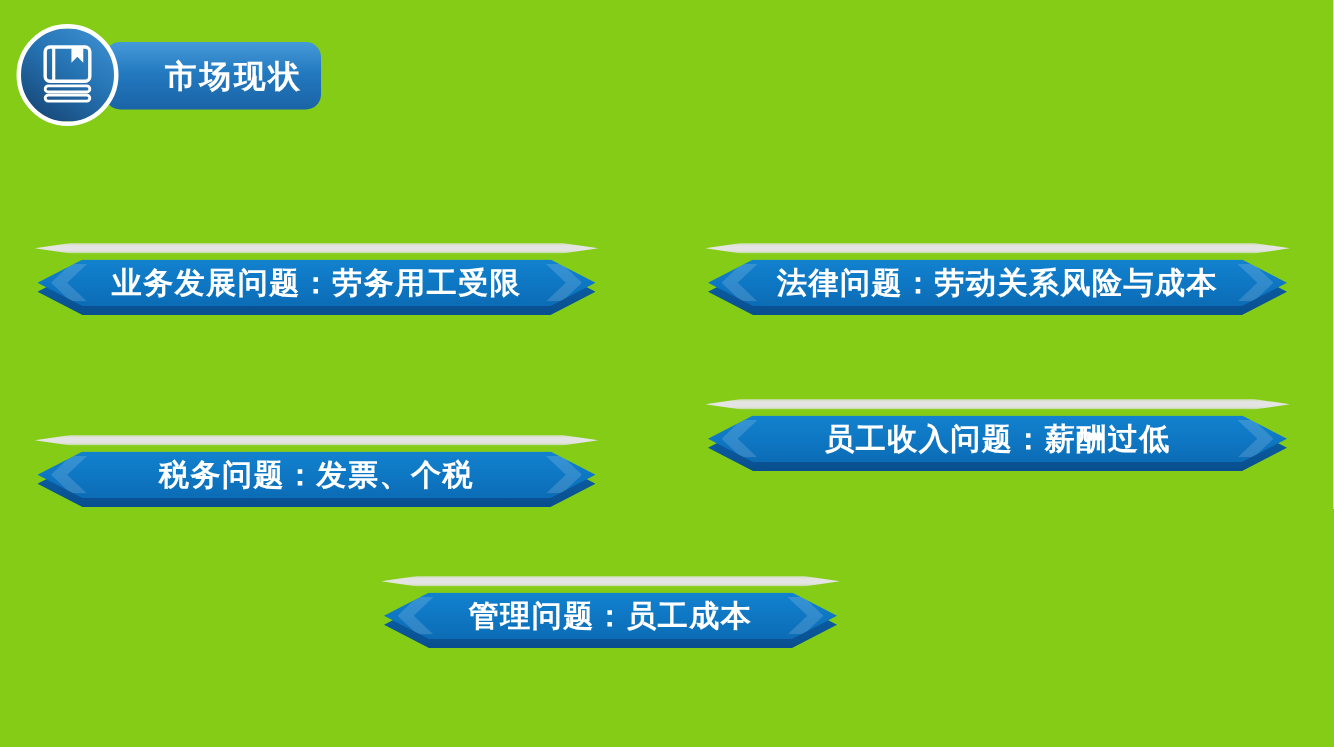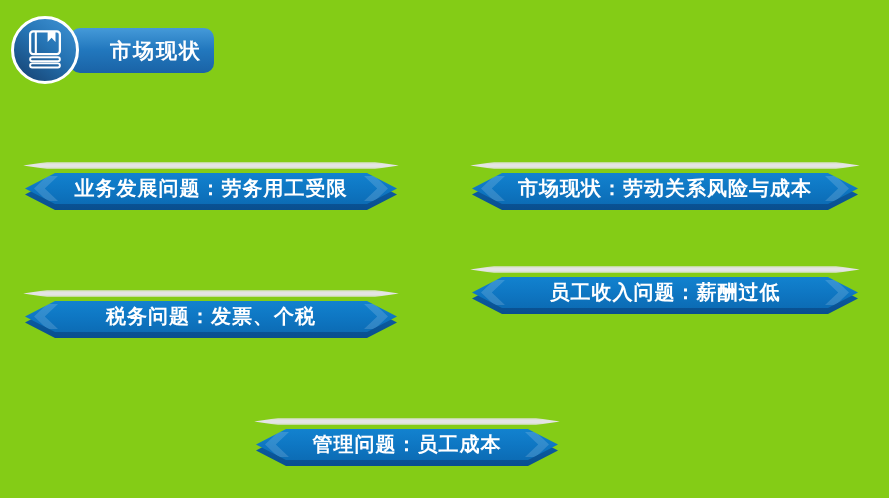--- a/index.html
+++ b/index.html
@@ -85,21 +85,21 @@
       <span class="a-label">业务发展问题：劳务用工受限</span>
     </div>
   </div>
 
   <div class="arrow" style="left:472px; top:173px; width:386px;">
     <div class="a-shadow"></div>
     <div class="a-back"></div>
     <div class="a-body">
       <span class="a-crease-l"></span>
       <span class="a-crease-r"></span>
-      <span class="a-label">市场现状：劳动关系风险与成本</span>
+      <span class="a-label">法律问题：劳动关系风险与成本</span>
     </div>
   </div>
 
   <div class="arrow" style="left:25px; top:277px; width:372px;margin-top:24px;">
     <div class="a-shadow"></div>
     <div class="a-back"></div>
     <div class="a-body">
       <span class="a-crease-l"></span>
       <span class="a-crease-r"></span>
       <span class="a-label">税务问题：发票、个税</span>
@@ -109,21 +109,21 @@
   <div class="arrow" style="left:472px; top:277px; width:386px;">
     <div class="a-shadow"></div>
     <div class="a-back"></div>
     <div class="a-body">
       <span class="a-crease-l"></span>
       <span class="a-crease-r"></span>
       <span class="a-label">员工收入问题：薪酬过低</span>
     </div>
   </div>
 
-  <div class="arrow" style="left:256px; top:395px; width:302px;margin-top:34px;">
+  <div class="arrow" style="left:256px; top:395px; width:302px;">
     <div class="a-shadow"></div>
     <div class="a-back"></div>
     <div class="a-body">
       <span class="a-crease-l"></span>
       <span class="a-crease-r"></span>
       <span class="a-label">管理问题：员工成本</span>
     </div>
   </div>
 
 </div>

